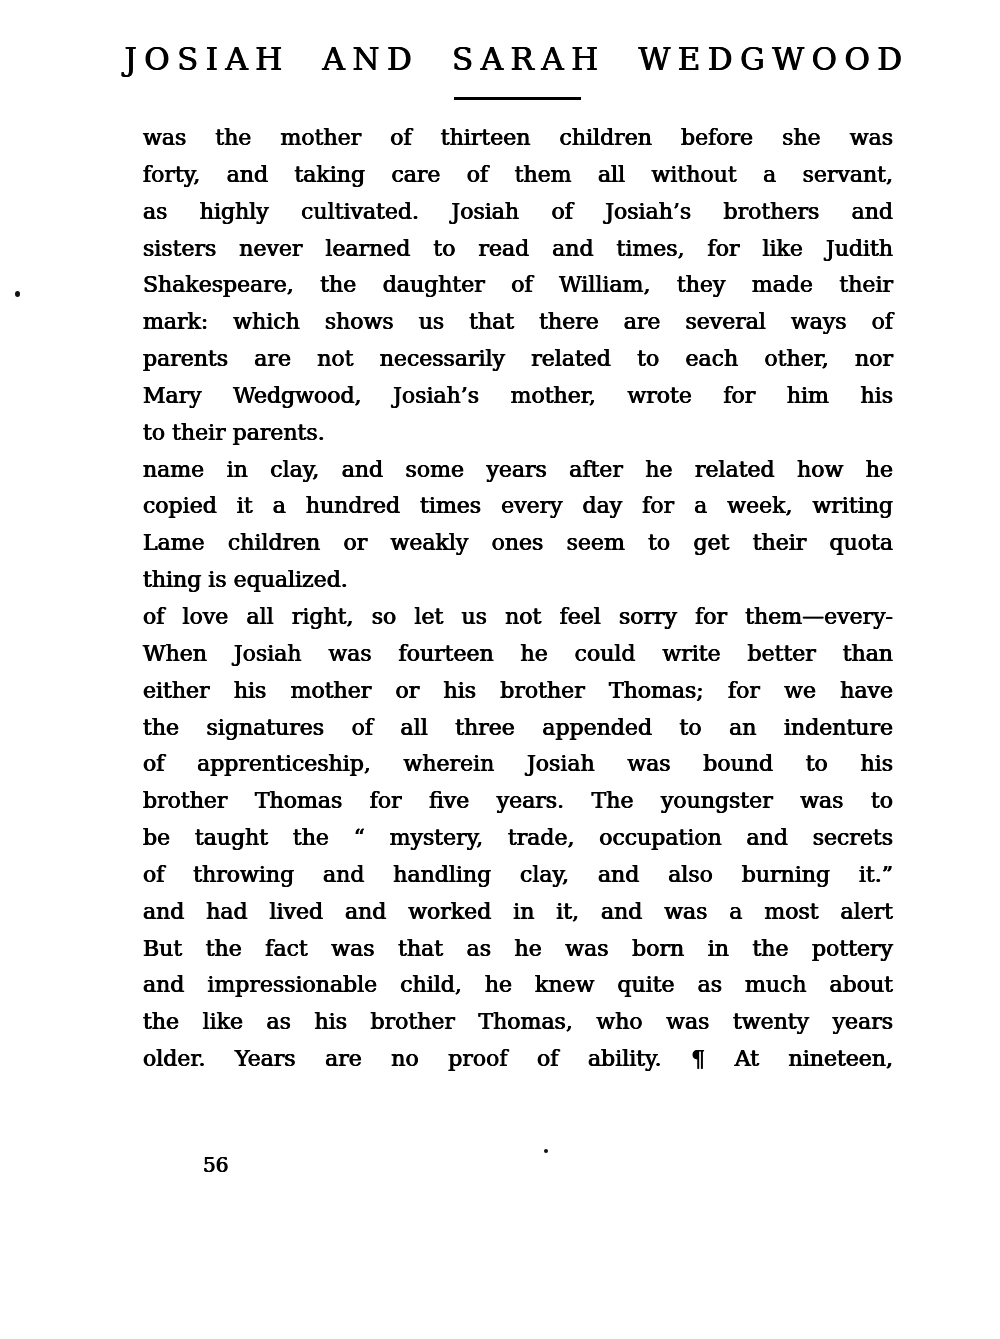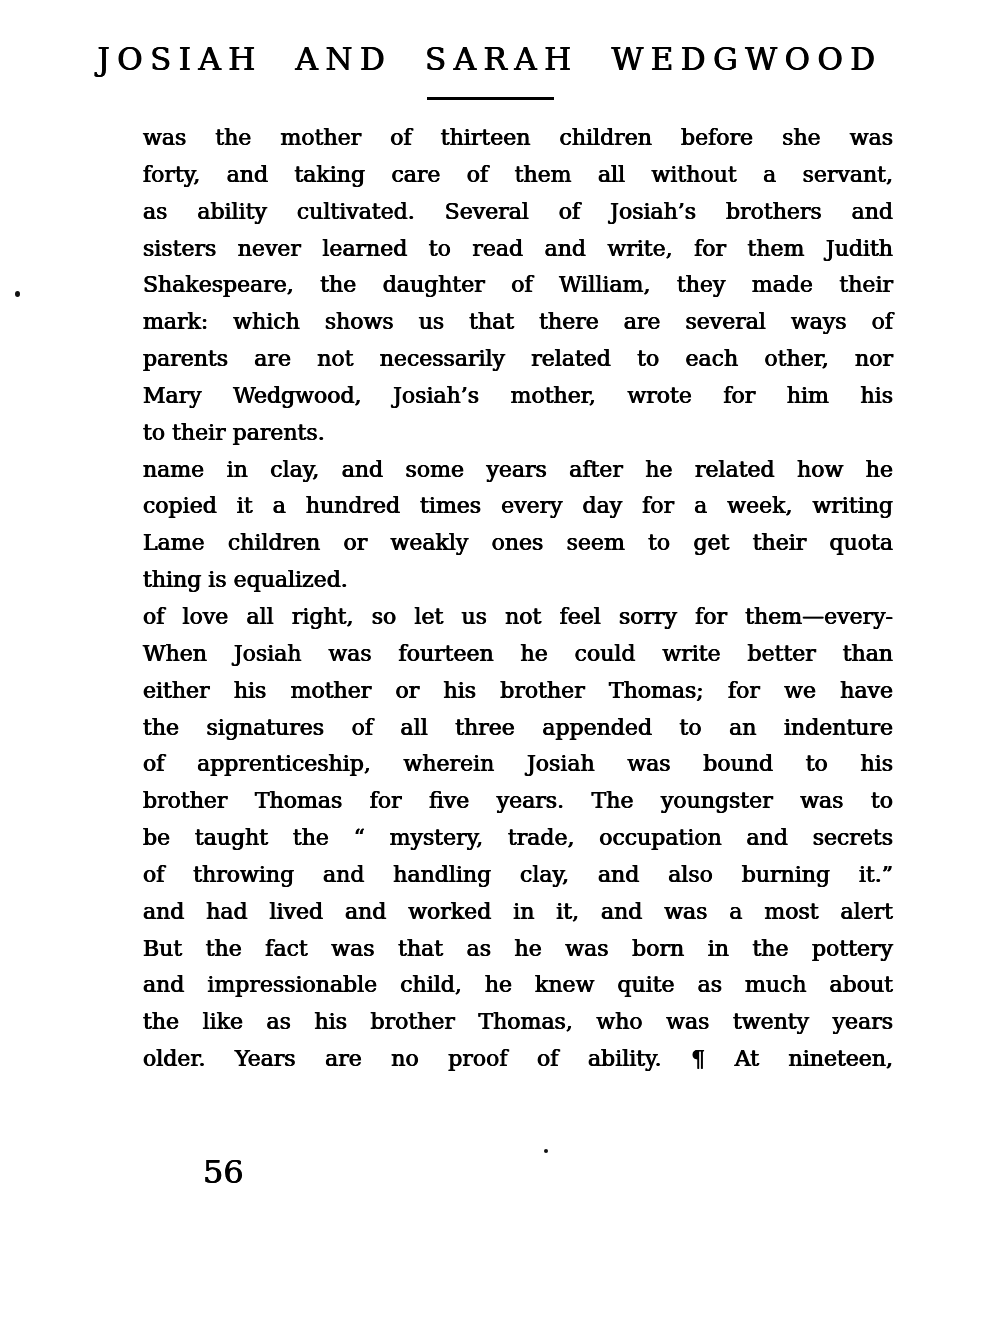--- a/index.html
+++ b/index.html
@@ -16,21 +16,21 @@
     font-family: "DejaVu Serif", "Liberation Serif", serif;
     overflow: hidden;
   }
   
   .inked {
     text-shadow: 0.45px 0 0 #000, -0.45px 0 0 #000;
   }
   .page-header {
     position: absolute;
     top: 42px;
-    left: 95px;
+    left: 122px;
     width: 790px;
     text-align: center;
   }
   .title {
     margin: 0;
     font-size: 31px;
     font-weight: normal;
     letter-spacing: 0.24em;
     word-spacing: 0.5em;
     white-space: nowrap;
@@ -54,21 +54,21 @@
     text-align: justify;
     text-align-last: justify;
   }
   .line.line-end {
     text-align-last: left;
   }
   .page-number {
     position: absolute;
     top: 1153px;
     left: 203px;
-    font-size: 32px;
+    font-size: 20px;
   }
   .speck {
     position: absolute;
     background: #111;
     border-radius: 50%;
   }
   .speck-left   { left: 15px;  top: 291px;  width: 5px; height: 6px; }
   .speck-bottom { left: 544px; top: 1149px; width: 4px; height: 4px; }
 </style>
 </head>
@@ -77,22 +77,22 @@
 <div class="page">
 
   <header class="page-header">
     <h1 class="title inked">JOSIAH AND SARAH WEDGWOOD</h1>
     <div class="head-rule"></div>
   </header>
 
   <main class="body-text inked" id="body-text">
       <div class="line">was the mother of thirteen children before she was</div>
       <div class="line">forty, and taking care of them all without a servant,</div>
-      <div class="line">as ability cultivated. Several of Josiah’s brothers and</div>
-      <div class="line">sisters never learned to read and write, for them Judith</div>
+      <div class="line">as highly cultivated. Josiah of Josiah’s brothers and</div>
+      <div class="line">sisters never learned to read and times, for like Judith</div>
       <div class="line">Shakespeare, the daughter of William, they made their</div>
       <div class="line">mark: which shows us that there are several ways of</div>
       <div class="line">parents are not necessarily related to each other, nor</div>
       <div class="line">Mary Wedgwood, Josiah’s mother, wrote for him his</div>
       <div class="line line-end">to their parents.</div>
       <div class="line">name in clay, and some years after he related how he</div>
       <div class="line">copied it a hundred times every day for a week, writing</div>
       <div class="line">Lame children or weakly ones seem to get their quota</div>
       <div class="line line-end">thing is equalized.</div>
       <div class="line">of love all right, so let us not feel sorry for them—every-</div>

